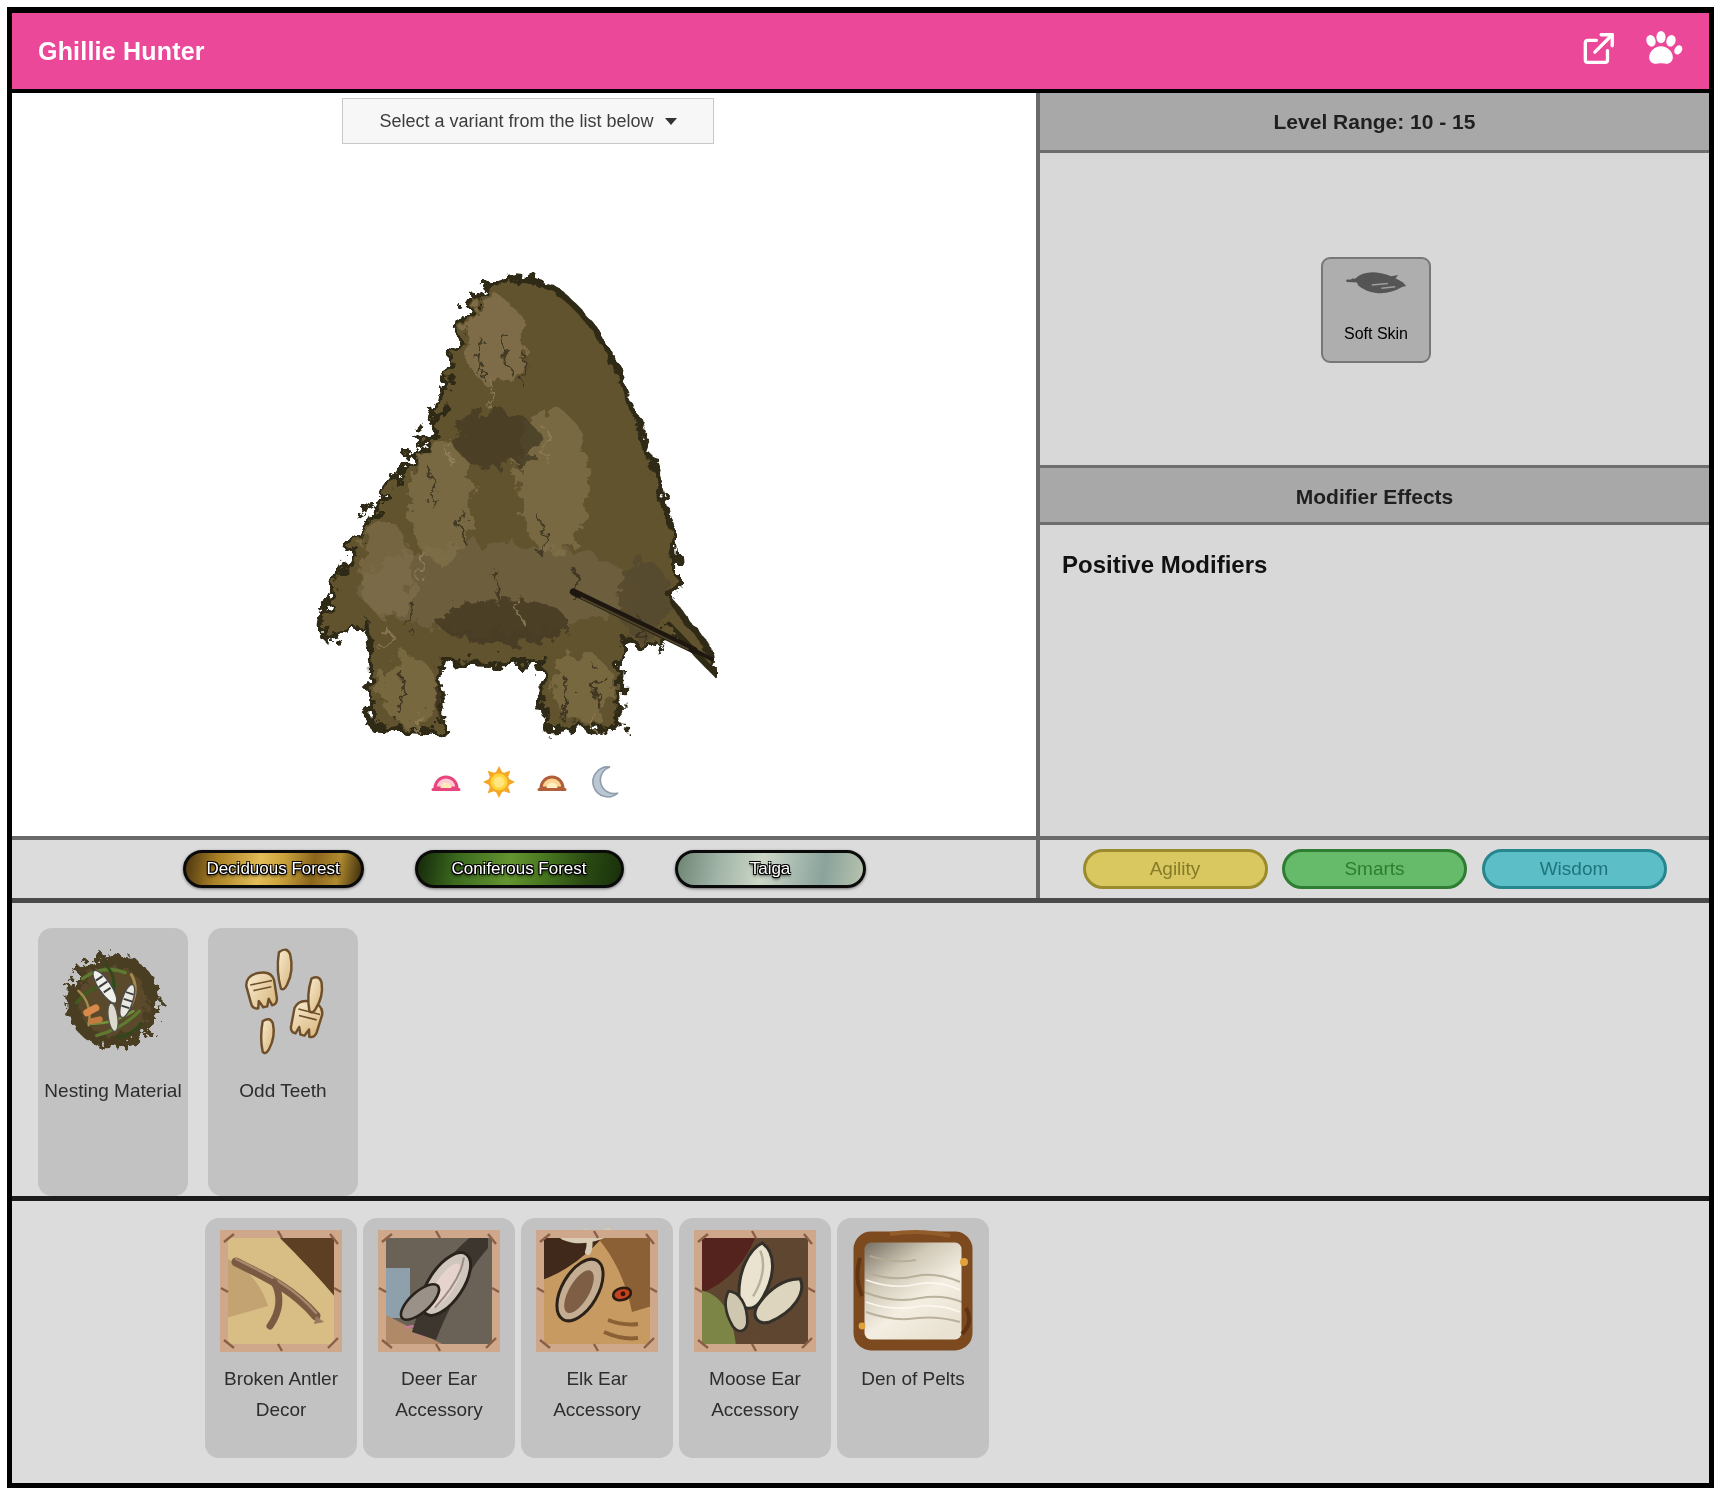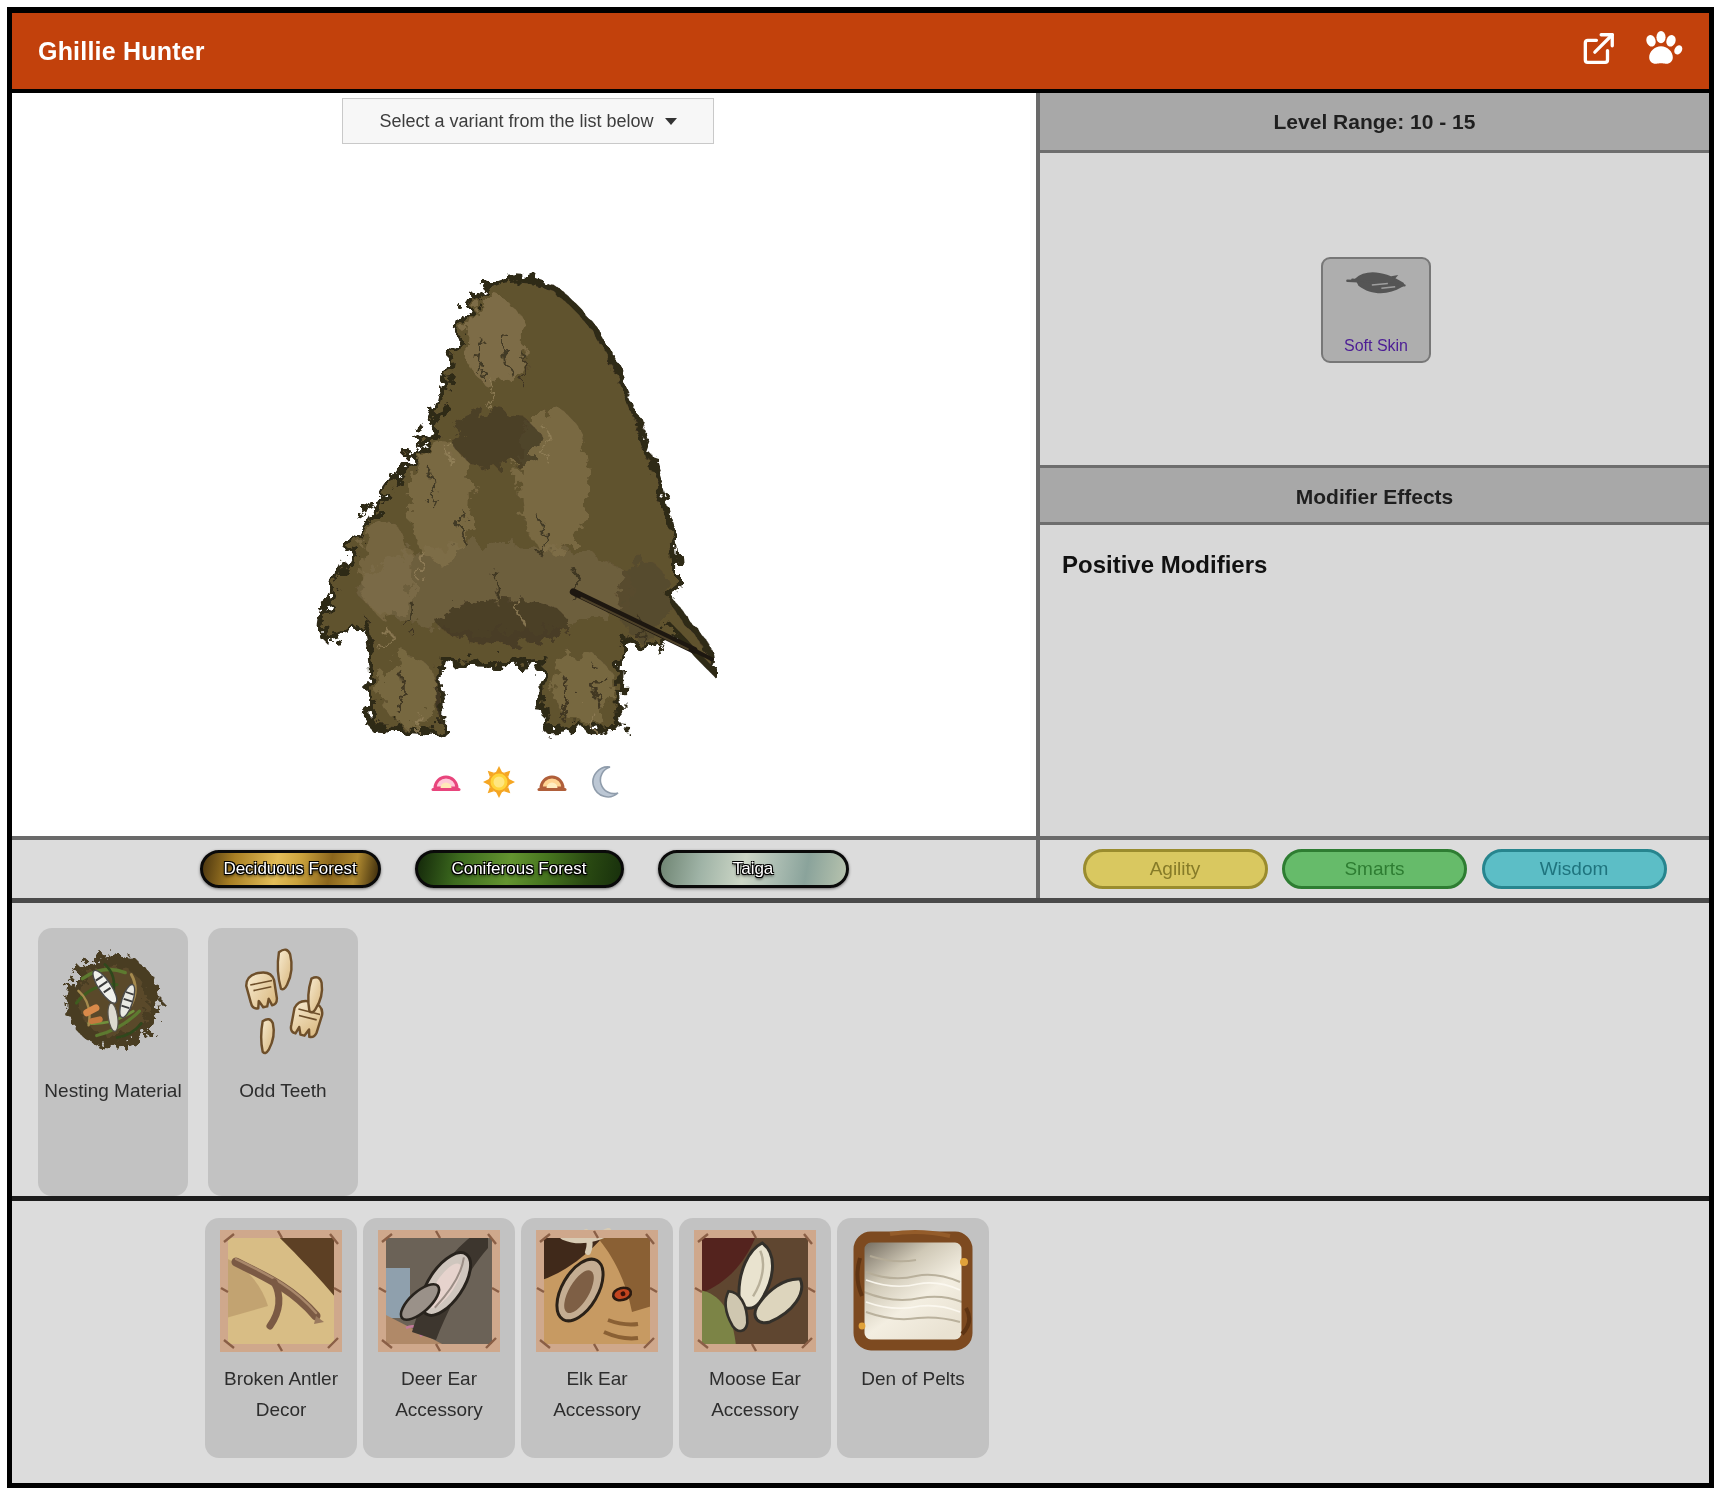--- a/index.html
+++ b/index.html
@@ -22,37 +22,37 @@
   .section-header { background:#a8a8a8; height:60px; line-height:58px; text-align:center;
     font-size:21px; font-weight:bold; color:#1f1f1f; border-bottom:3px solid #6e6e6e; }
   .mod-header { border-top:3px solid #6e6e6e; }
   .soft-area { position:relative; height:312px; }
   .mod-body { padding:26px 22px; }
   .mod-body .pos-title { font-size:24px; font-weight:bold; color:#111; }
   .mod-body .mod-line { font-size:19px; color:#222; margin-top:14px; }
 
   .carried-card { position:absolute; left:281px; top:104px; width:110px; height:106px;
     background:#aeaeae; border:2px solid #777; border-radius:9px; text-align:center; cursor:pointer; }
-  .carried-card .c-label { font-size:16px; color:#4c1d95; margin-top:16px; }
+  .carried-card .c-label { font-size:16px; color:#000000; margin-top:4px; }
 
   
   .variant-dd { position:absolute; left:330px; top:5px; width:372px; height:46px;
     background:#f7f7f7; border:1px solid #c9c9c9; display:flex; align-items:center;
     justify-content:center; gap:11px; font-size:18px; color:#3d3d3d; cursor:pointer; }
   .caret { width:0; height:0; border-left:6px solid transparent; border-right:6px solid transparent;
     border-top:7px solid #333; display:inline-block; }
 
   
   .creature { position:absolute; left:278px; top:175px; width:432px; height:478px; }
   .tod-row { position:absolute; left:0; top:672px; width:100%; display:flex; justify-content:center; gap:19px; }
   .tod-row svg { display:block; }
 
   
   .strip-left  { position:absolute; left:12px; top:840px; width:1024px; height:58px; background:#dcdcdc;
-     display:flex; align-items:center; justify-content:center; gap:34px; }
+     display:flex; align-items:center; justify-content:center; gap:51px; }
   .strip-right { position:absolute; left:1040px; top:840px; width:669px; height:58px; background:#dcdcdc;
      display:flex; align-items:center; justify-content:space-evenly; padding:0 28px; }
   .h-div1 { position:absolute; left:12px; top:836px; width:1697px; height:4px; background:#6a6a6a; }
   .h-div2 { position:absolute; left:12px; top:898px; width:1697px; height:5px; background:#4a4a4a; }
   .h-div3 { position:absolute; left:12px; top:1196px; width:1697px; height:5px; background:#1c1c1c; }
 
   .biome-btn { height:38px; border:3px solid #0a0a0a; border-radius:19px; color:#fff;
     font-size:17px; display:flex; align-items:center; justify-content:center; padding:0 20px;
     cursor:pointer; box-shadow:0 1px 3px rgba(0,0,0,.5);
     text-shadow:-1px -1px 0 #000, 1px -1px 0 #000, -1px 1px 0 #000, 1px 1px 0 #000, 0 2px 3px #000; }
@@ -77,21 +77,21 @@
 
   .scroll-wrap { position:absolute; left:50px; top:1268px; width:140px; height:152px; cursor:pointer;
     filter:drop-shadow(0 0 9px rgba(255,70,160,.85)); }
 </style>
 </head>
 <body>
 
 <div class="stage">
   <div class="frame"></div>
 
-  <div class="titlebar" style="background: #c2410c;">
+  <div class="titlebar" style="background: #ec4899;">
     <span class="title">Ghillie Hunter</span>
     <span class="tb-icons">
       <span title="open">
         <svg width="38" height="38" viewBox="0 0 24 24" fill="none" stroke="#fff" stroke-width="2.1" stroke-linecap="round" stroke-linejoin="round">
           <path d="M18 13v6a1.5 1.5 0 0 1-1.5 1.5h-11A1.5 1.5 0 0 1 4 19V8a1.5 1.5 0 0 1 1.5-1.5H11"></path>
           <path d="M14 3h7v7"></path>
           <path d="M10 14 L21 3"></path>
         </svg>
       </span>
       <span title="pets">

